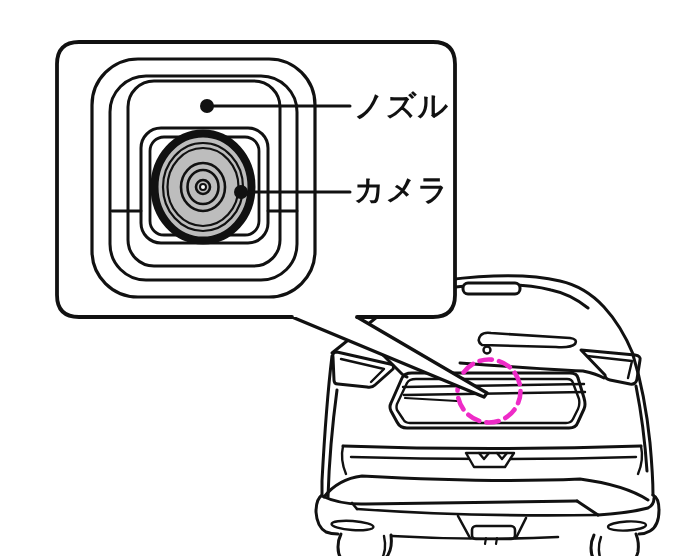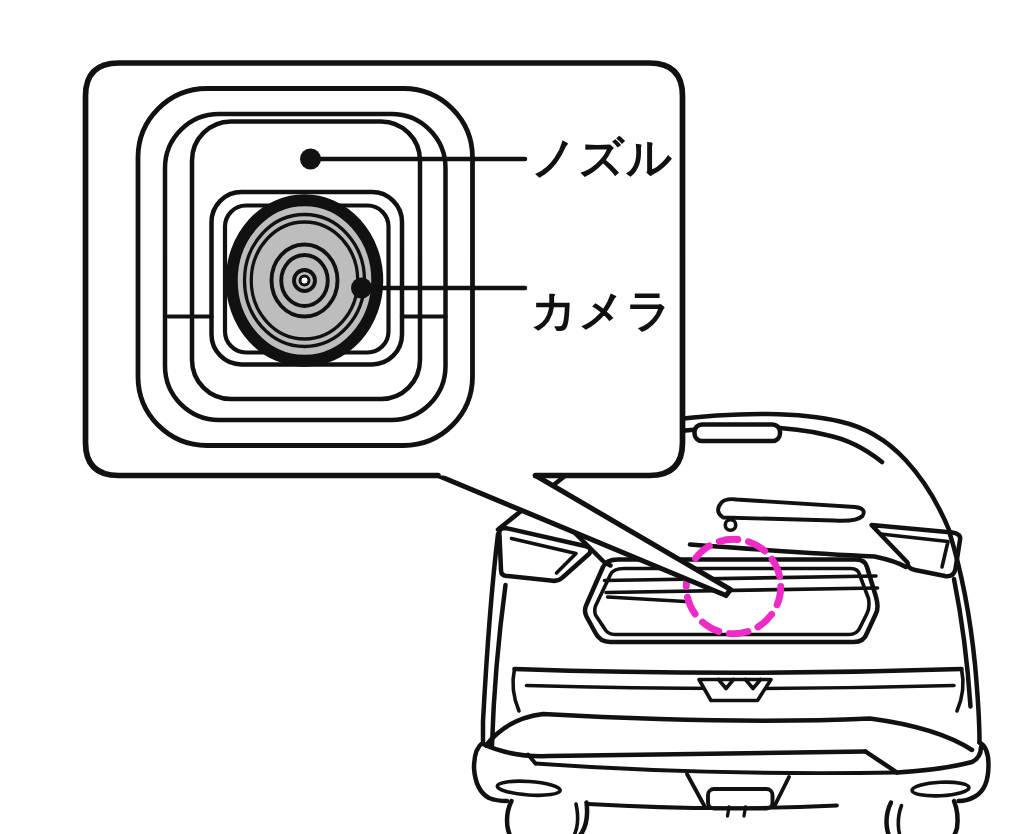--- a/index.html
+++ b/index.html
@@ -2,21 +2,21 @@
 <html><head>
 <meta charset="utf-8">
 <style>
   html,body{margin:0;padding:0;background:#ffffff;}
   #stage{position:relative;width:686px;height:556px;background:#fff;overflow:hidden;
          font-family:"DejaVu Sans","Liberation Sans",sans-serif;margin-top:29px;}
   #stage svg{position:absolute;left:0;top:0;}
   .callout-label{position:absolute;font-size:30px;font-weight:600;color:#111;
                  letter-spacing:1px;line-height:36px;height:36px;white-space:nowrap;}
   #nozzle-label{left:354px;top:59px;}
-  #camera-label{left:354px;top:161px;}
+  #camera-label{left:354px;top:143px;}
 </style>
 </head>
 <body>
 
 <div id="stage">
 <svg width="686" height="556" viewBox="0 0 686 556">
 
   <g stroke="#111" fill="none" stroke-width="3" stroke-linecap="round" stroke-linejoin="round">
 
     <path d="M446,251 C495,245 535,246 560,252 C578,256 592,265 604,278 C616,291 626,308 633,325"></path>

